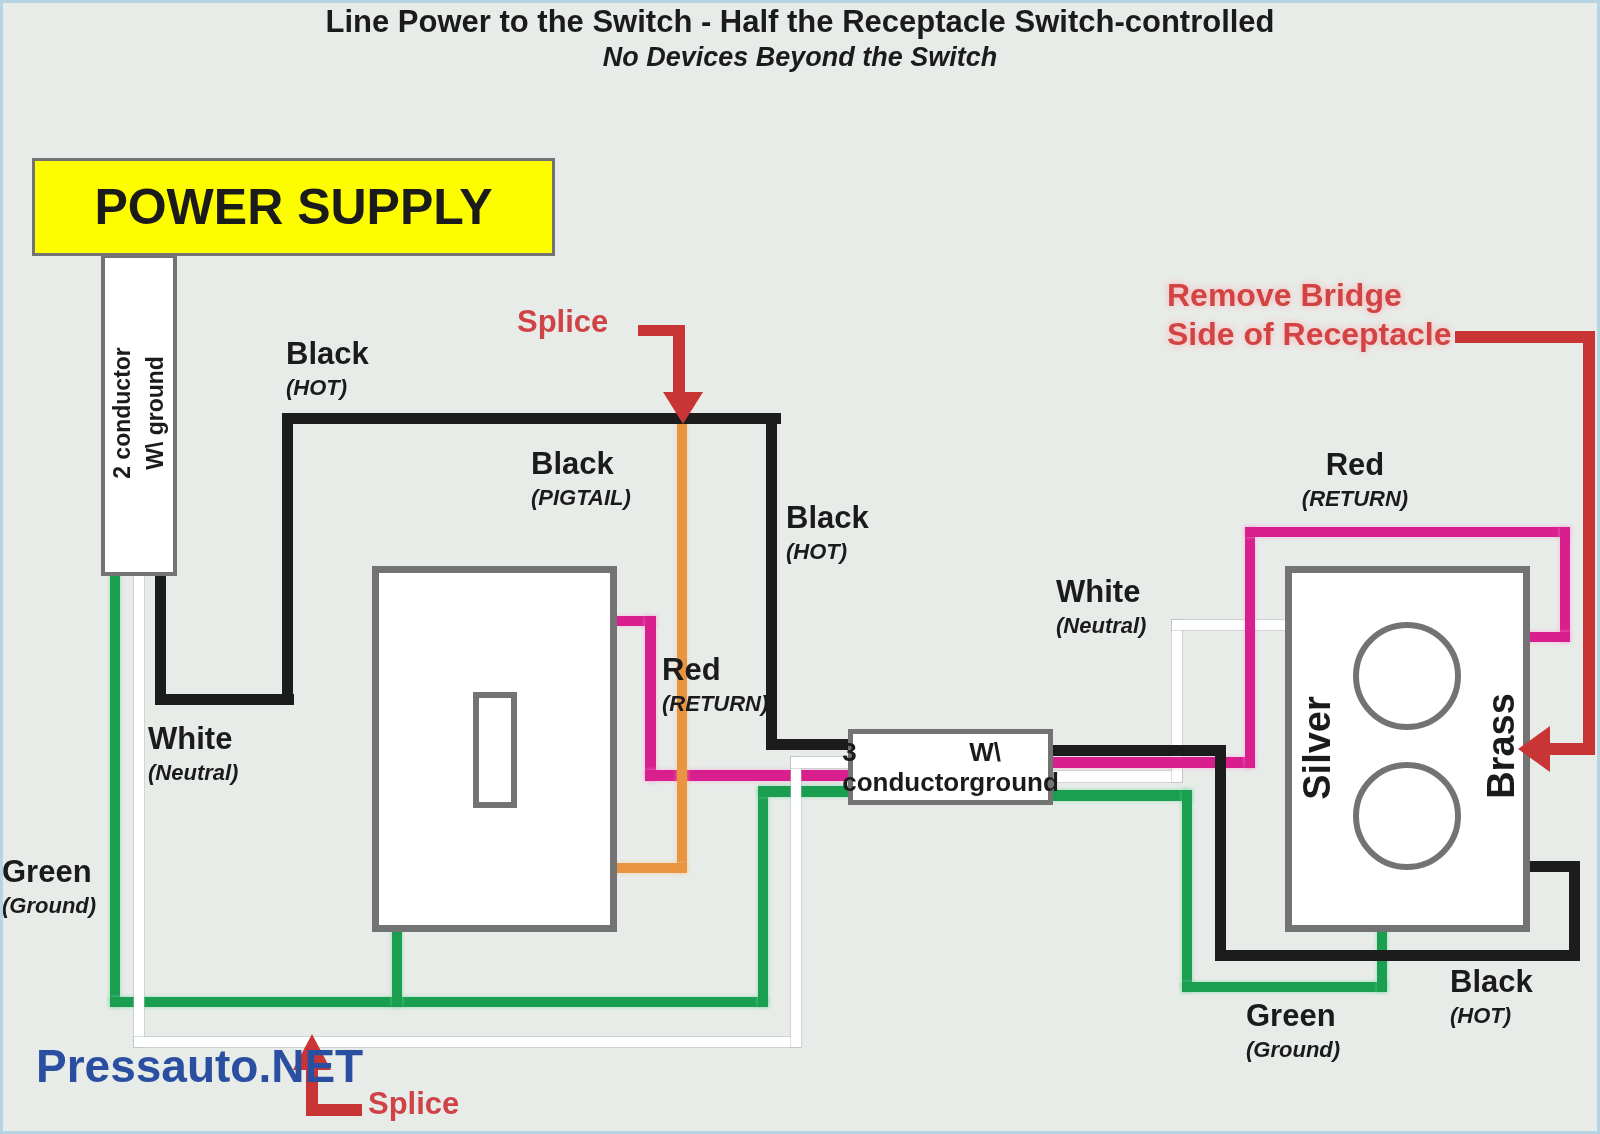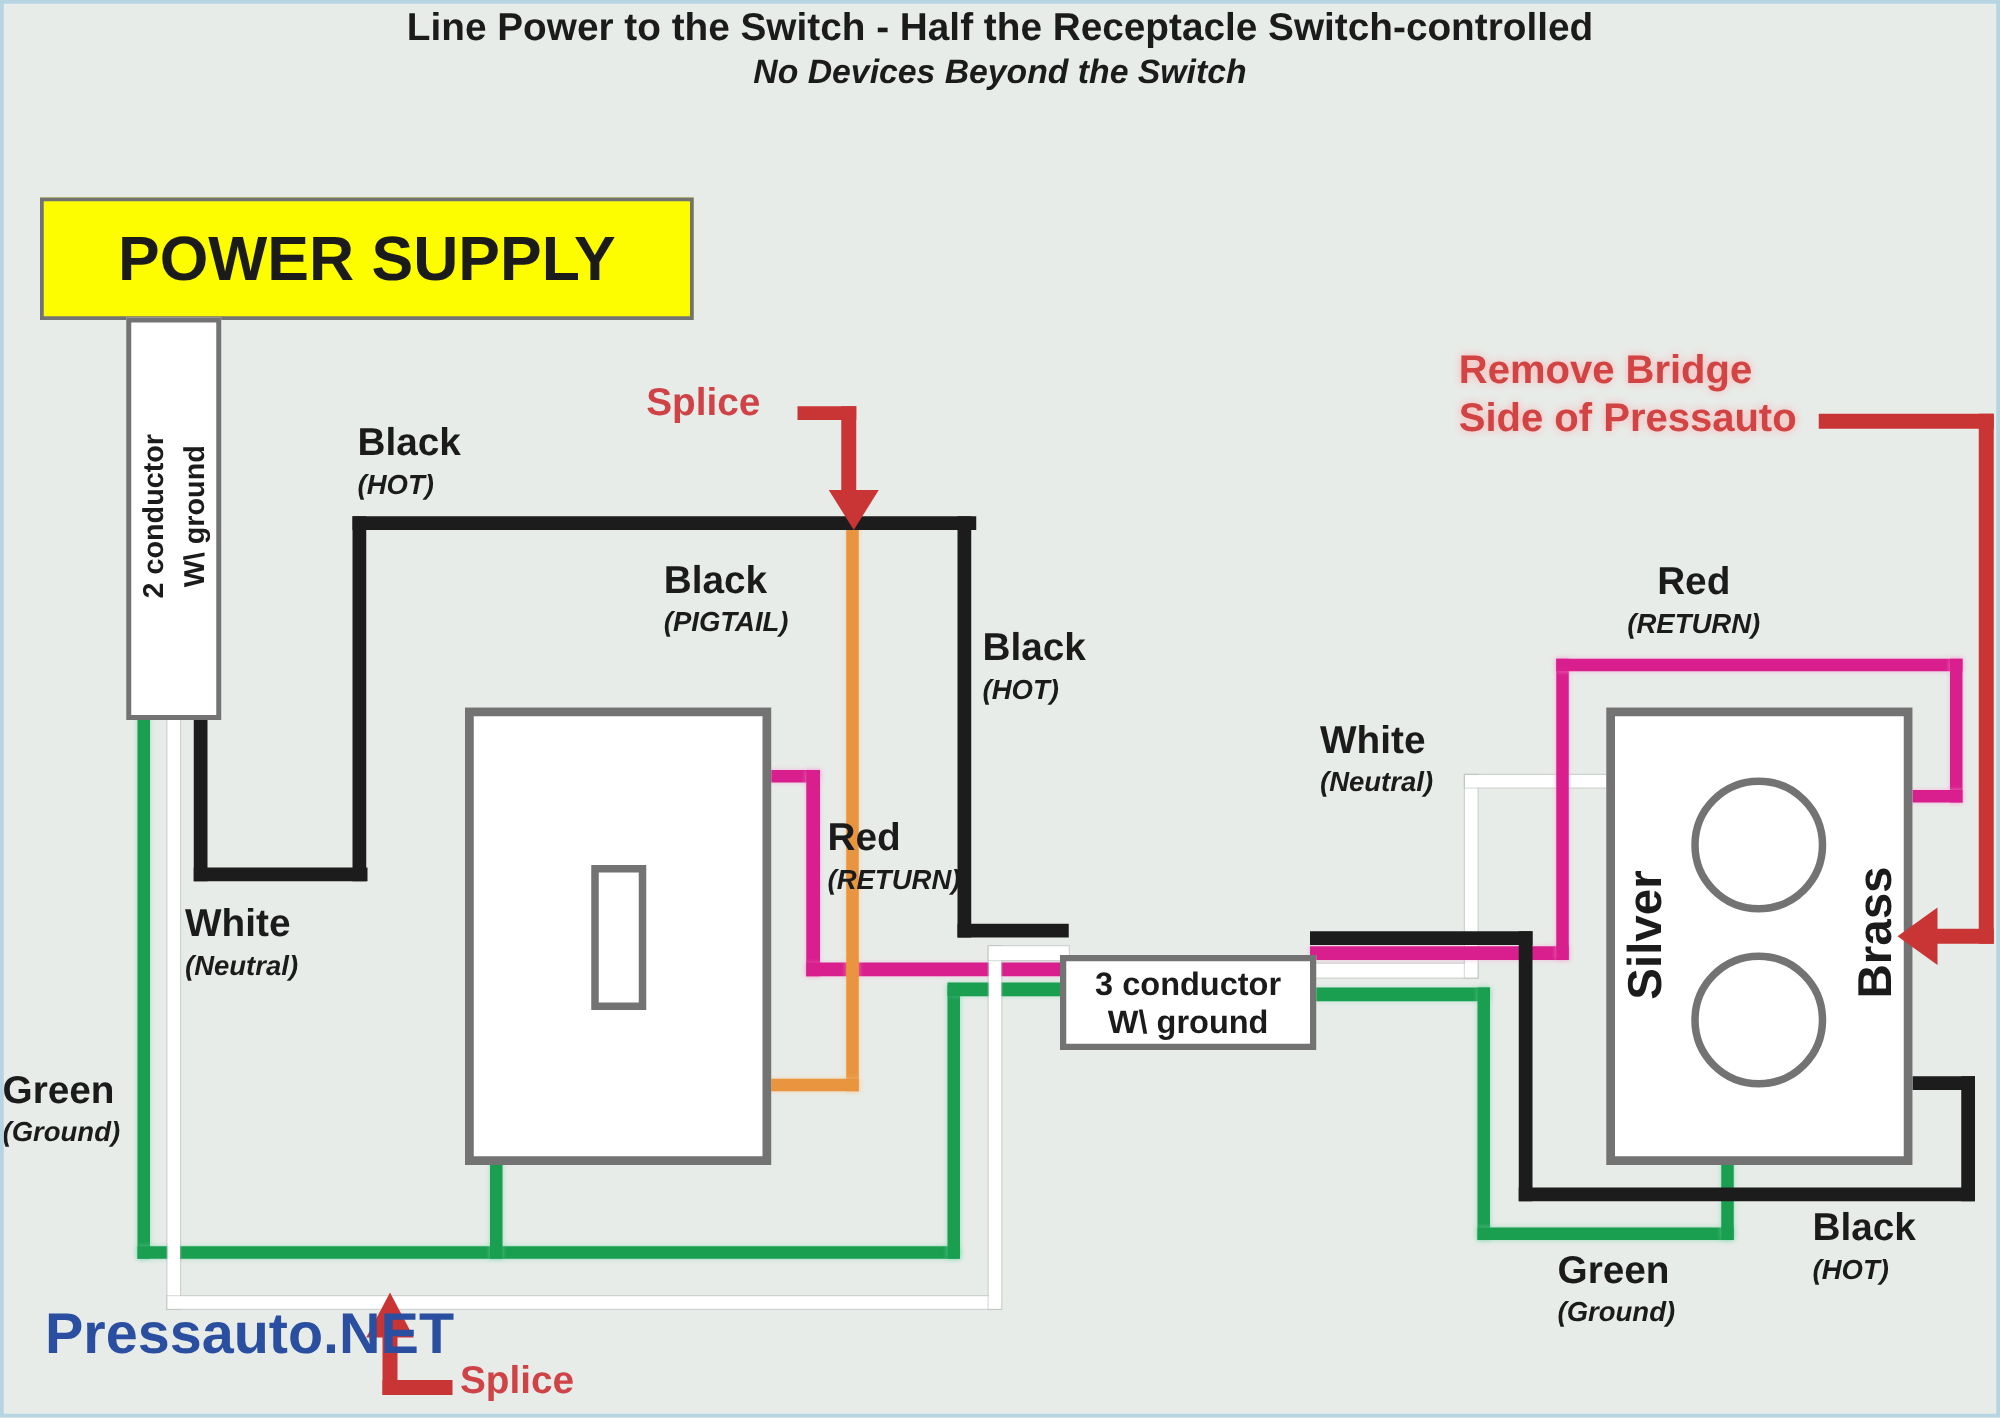--- a/index.html
+++ b/index.html
@@ -82,21 +82,21 @@
 
   <div class="box" style="left:101px;top:254px;width:76px;height:322px;border-width:4px"></div>
   <div class="vtext" style="left:139px;top:413px;font-size:23px;line-height:33px;text-align:center">
     <span style="display:block">2 conductor</span>
     <span style="display:block">W\ ground</span>
   </div>
 
   <div class="box" style="left:372px;top:566px;width:245px;height:366px;border-width:7px"></div>
   <div class="box" style="left:473px;top:692px;width:44px;height:116px;border-width:6px"></div>
 
-  <div class="box" style="left:848px;top:764px;width:205px;height:76px;border-width:5px;display:flex;flex-direction:column;align-items:center;justify-content:center">
+  <div class="box" style="left:848px;top:729px;width:205px;height:76px;border-width:5px;display:flex;flex-direction:row;align-items:center;justify-content:center">
     <span style="font-size:26px;font-weight:bold;line-height:30px">3 conductor</span>
     <span style="font-size:26px;font-weight:bold;line-height:30px">W\ ground</span>
   </div>
 
   <div class="box" style="left:1285px;top:566px;width:245px;height:366px;border-width:7px"></div>
   <div class="box" style="left:1353px;top:622px;width:108px;height:108px;border-width:6px;border-radius:50%"></div>
   <div class="box" style="left:1353px;top:762px;width:108px;height:108px;border-width:6px;border-radius:50%"></div>
   <div class="vtext" style="left:1317px;top:748px">Silver</div>
   <div class="vtext" style="left:1501px;top:746px">Brass</div>
 
@@ -150,21 +150,21 @@
     <span class="sub">(HOT)</span>
   </div>
 
   <div class="lbl redtext" style="left:517px;top:306px;font-size:31px">Splice</div>
   <div class="w red" style="left:638px;top:325px;width:47px;height:11px"></div>
   <div class="w red" style="left:673px;top:325px;width:12px;height:70px"></div>
   <div class="tri" style="left:663px;top:392px;border-left:20px solid transparent;border-right:20px solid transparent;border-top:32px solid var(--red-arrow,#c93434)"></div>
 
   <div class="lbl" style="left:1167px;top:276px;width:320px;text-align:left;font-size:32px;line-height:39px;color:var(--remove-red,#d24444);text-shadow:0 0 7px rgba(255,165,165,.85)">
     <span style="display:block">Remove Bridge</span>
-    <span style="display:block">Side of Pressauto</span>
+    <span style="display:block">Side of Receptacle</span>
   </div>
   <div class="w red" style="left:1455px;top:331px;width:140px;height:12px"></div>
   <div class="w red" style="left:1583px;top:331px;width:12px;height:424px"></div>
   <div class="w red" style="left:1548px;top:743px;width:47px;height:12px"></div>
   <div class="tri" style="left:1518px;top:726px;border-top:23px solid transparent;border-bottom:23px solid transparent;border-right:32px solid var(--red-arrow,#c93434)"></div>
 
   <div class="tri" style="left:293px;top:1034px;border-left:19px solid transparent;border-right:19px solid transparent;border-bottom:36px solid var(--red-arrow,#c93434)"></div>
   <div class="w red" style="left:306px;top:1066px;width:12px;height:50px"></div>
   <div class="w red" style="left:306px;top:1104px;width:56px;height:12px"></div>
   <div class="lbl redtext" style="left:368px;top:1088px;font-size:31px">Splice</div>

